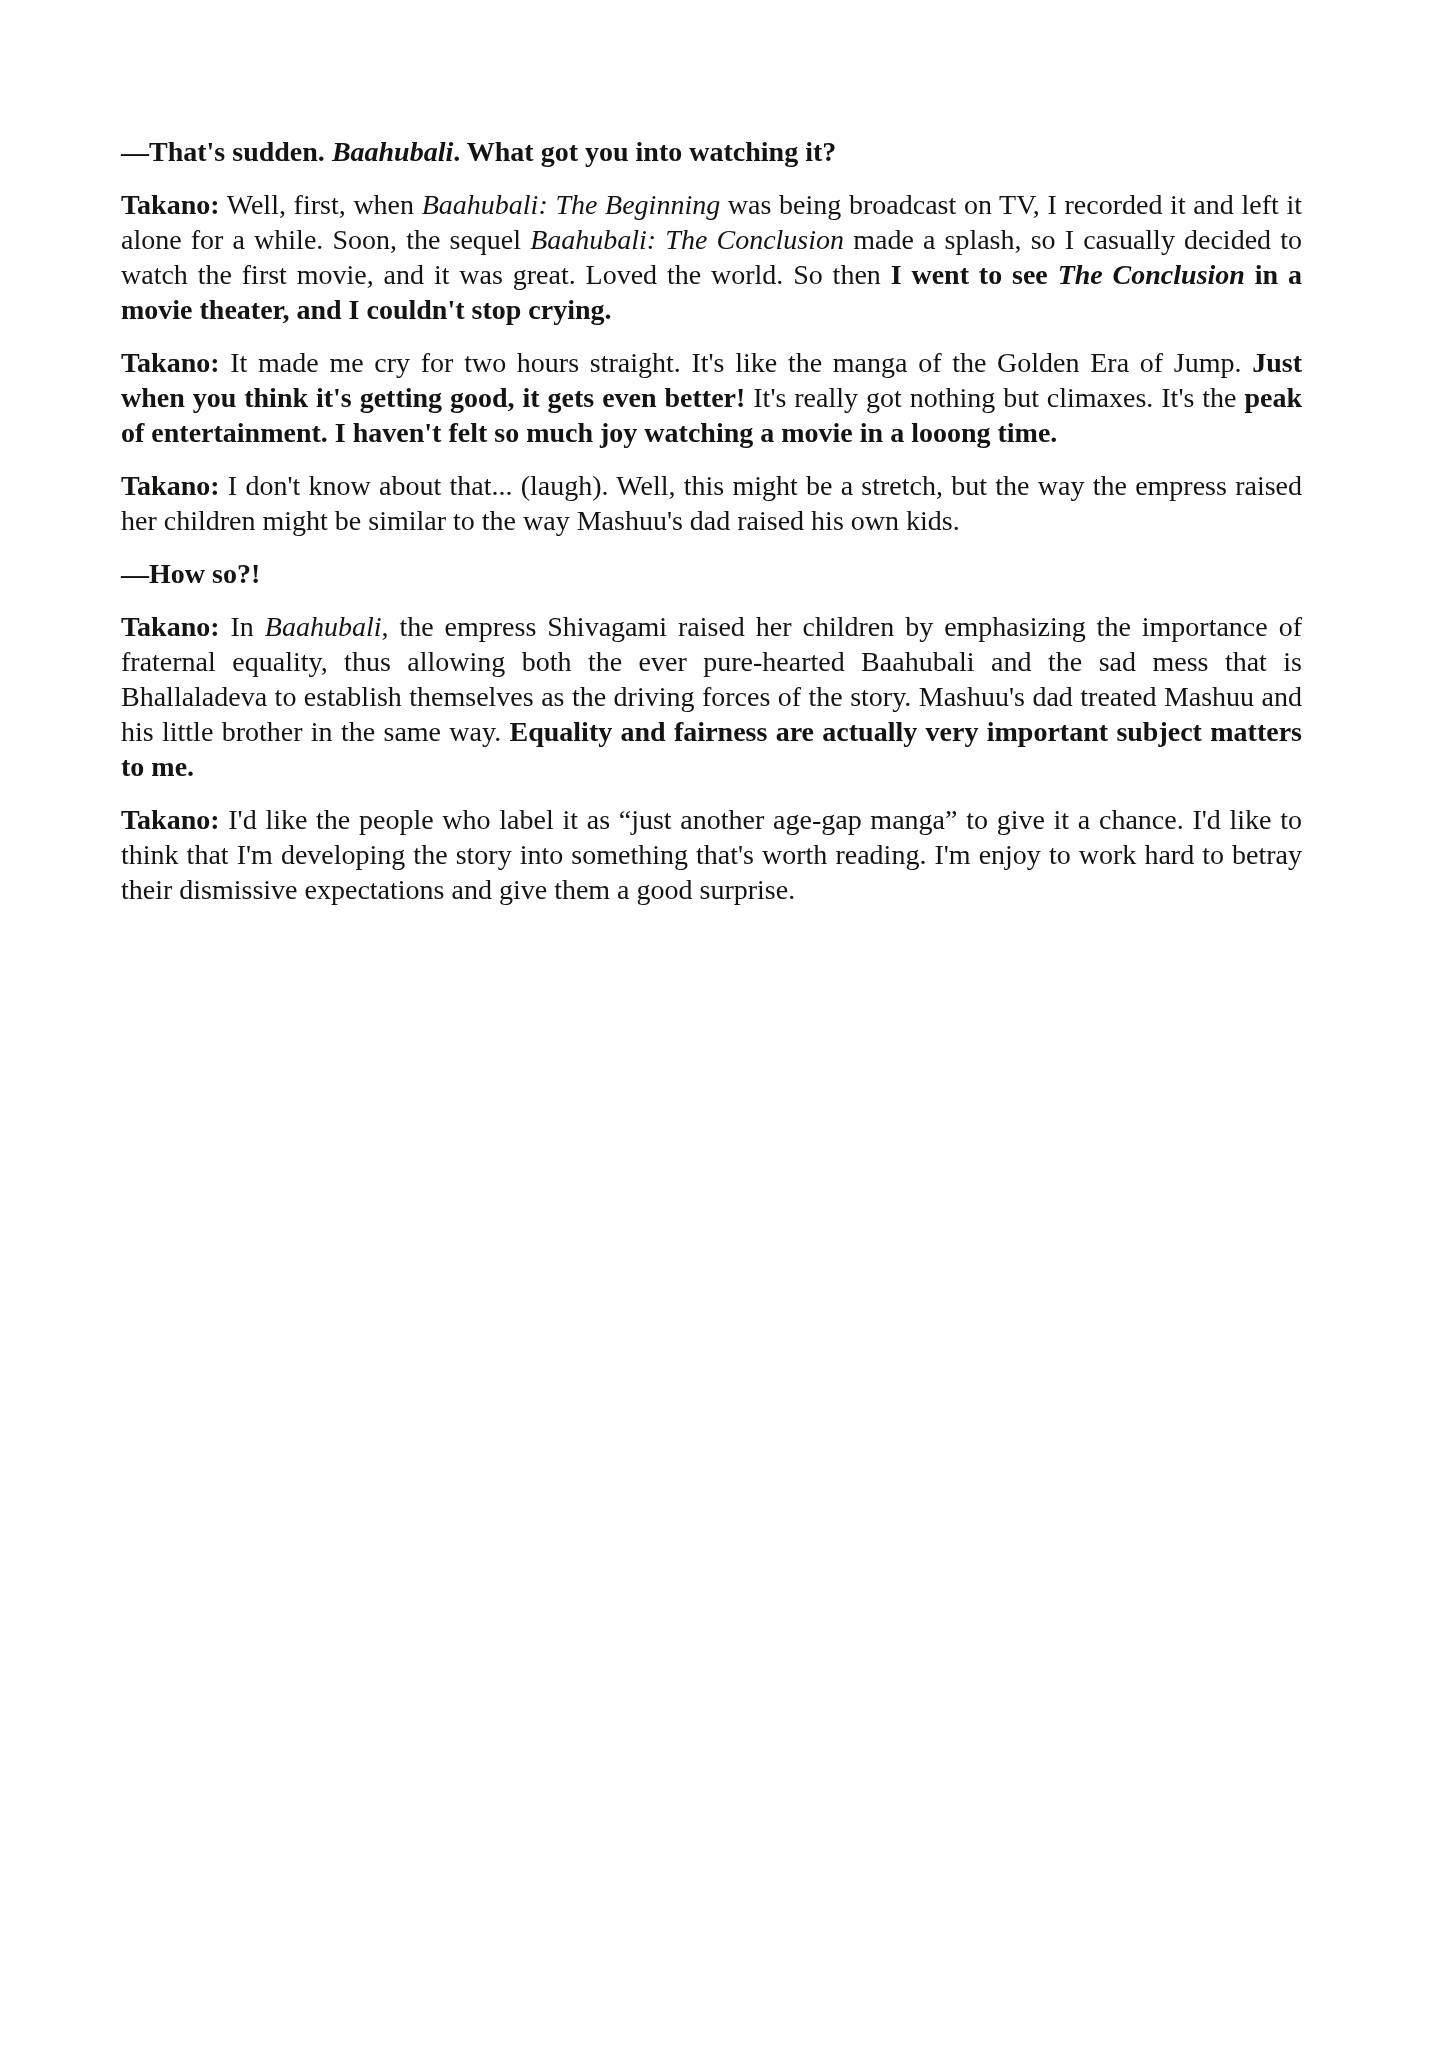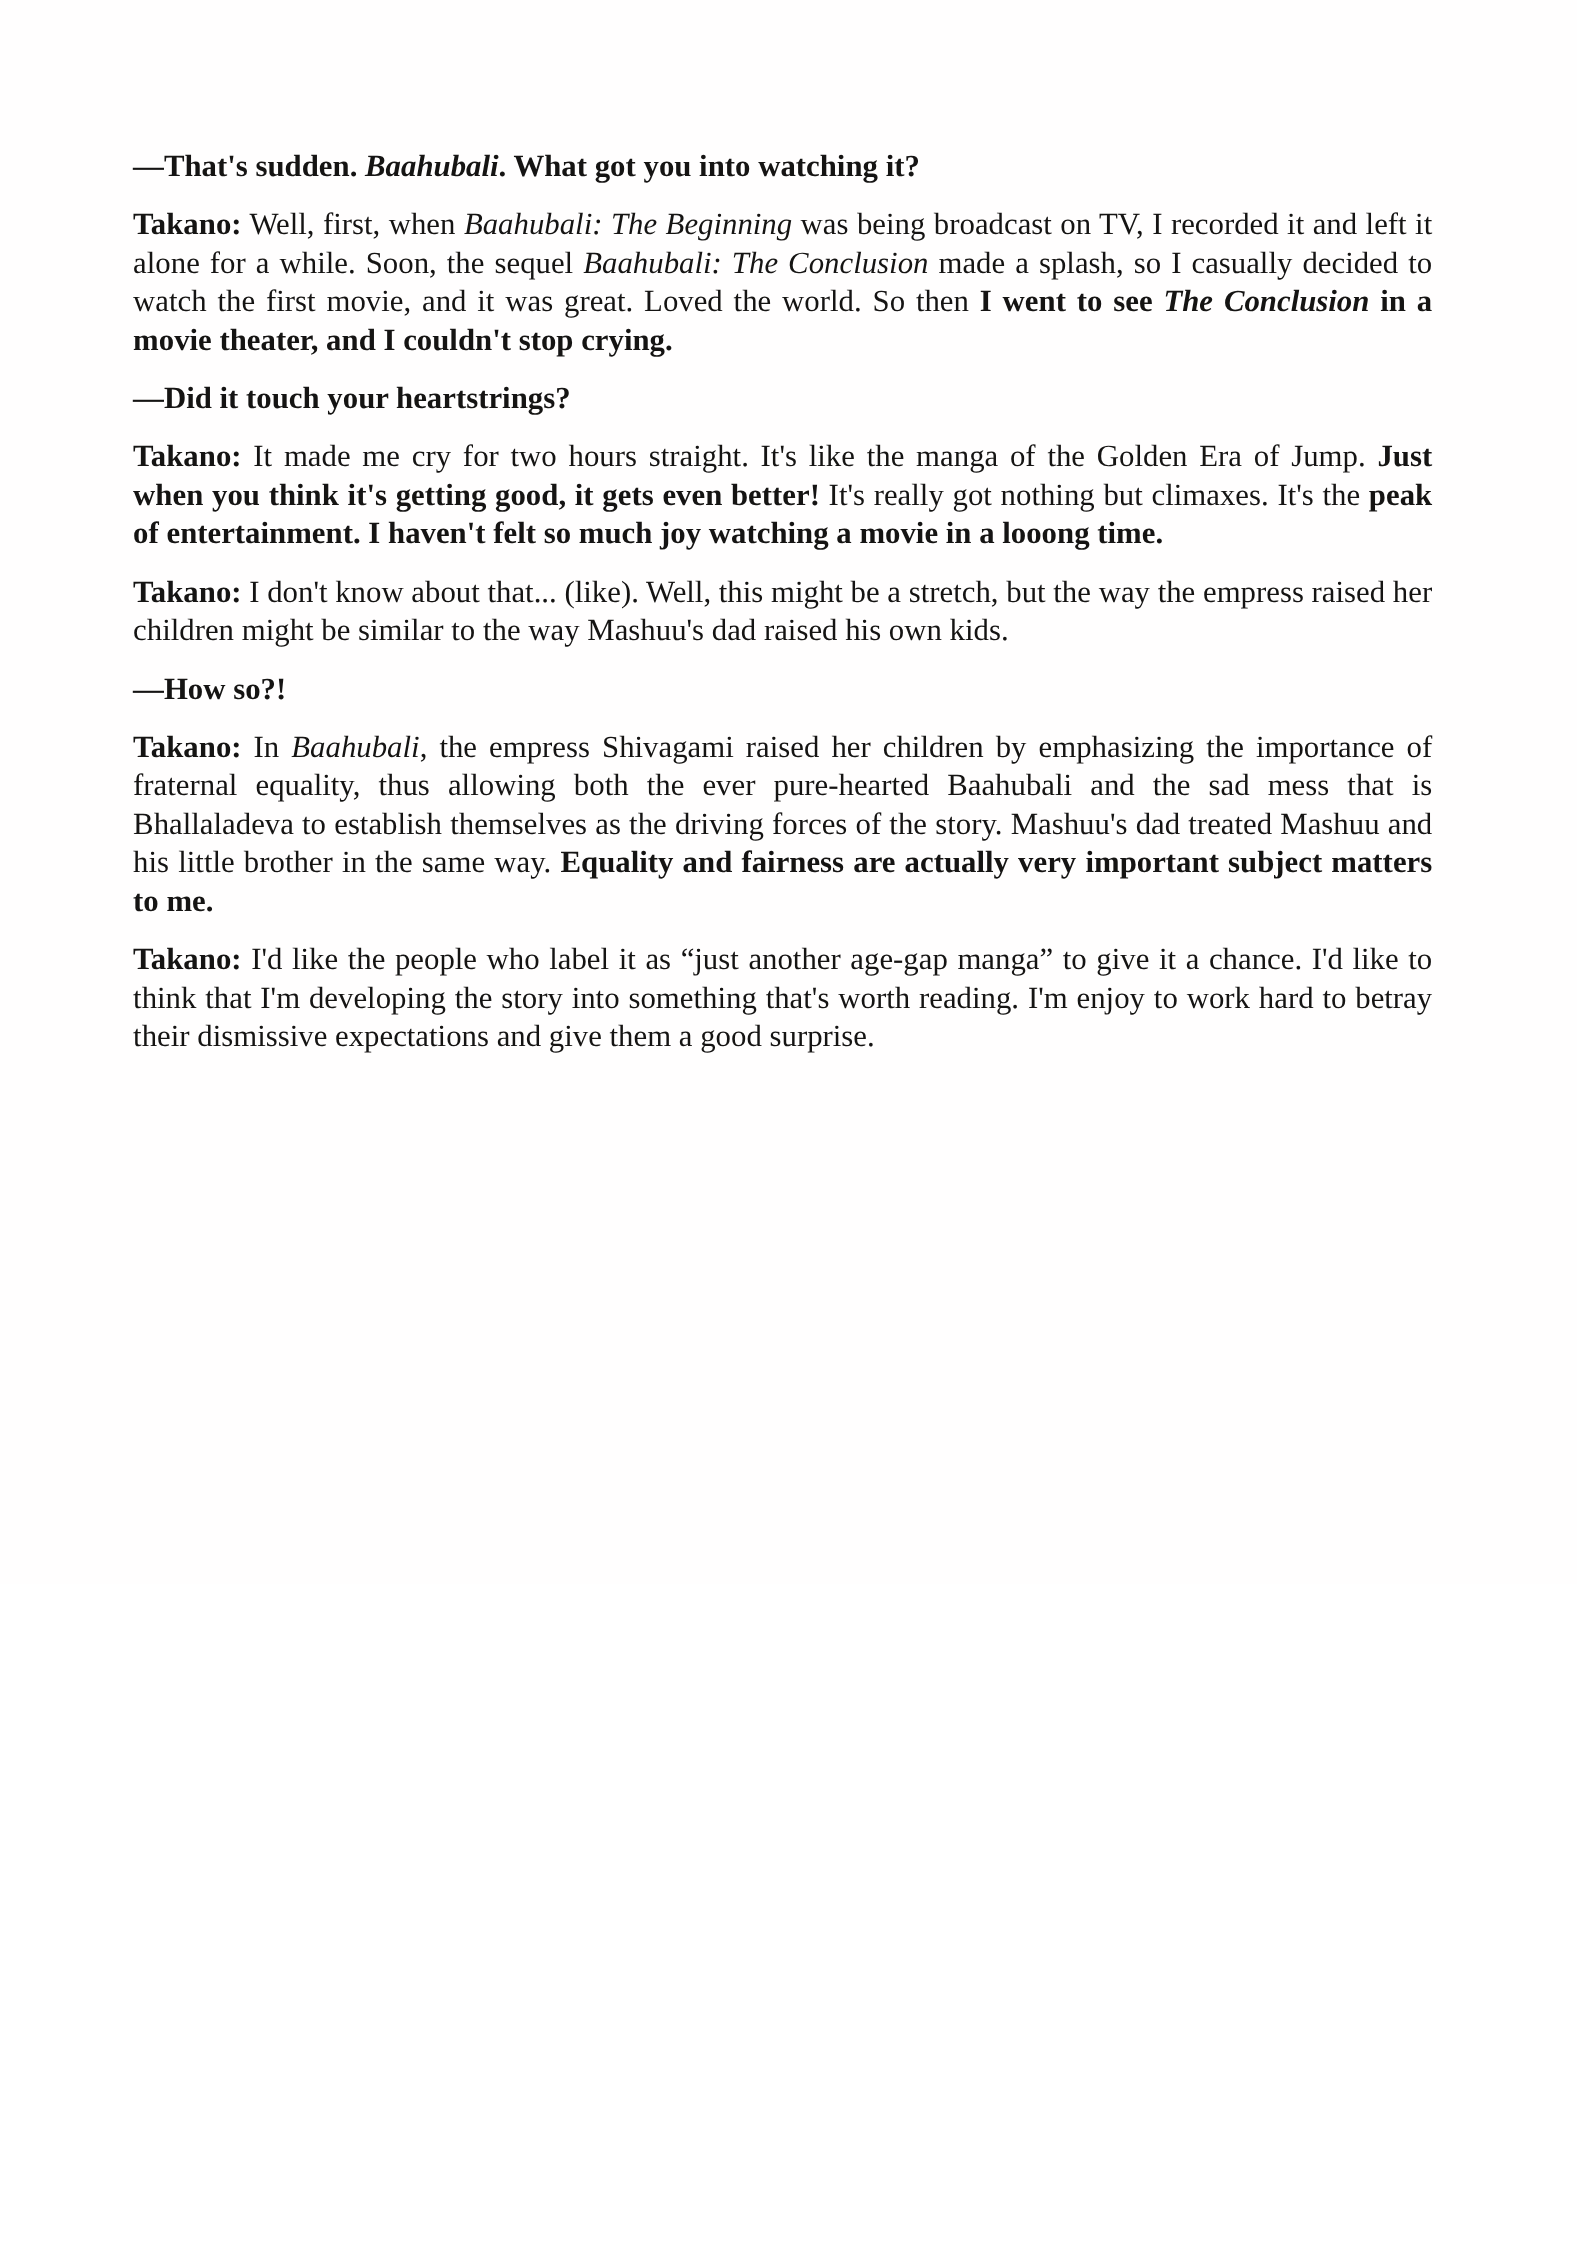--- a/index.html
+++ b/index.html
@@ -36,20 +36,19 @@
   .run-b { font-weight: 700; }
   .run-i { font-style: italic; }
 </style>
 </head>
 <body>
 
 <div class="page">
   <article class="interview" id="interview-root">
       <p class="para question"><span class=" run-b">—That's sudden. </span><span class=" run-b run-i">Baahubali</span><span class=" run-b">. What got you into watching it?</span></p>
       <p class="para answer"><span class=" run-b">Takano:</span><span class=""> Well, first, when </span><span class=" run-i">Baahubali: The Beginning</span><span class=""> was being broadcast on TV, I recorded it and left it alone for a while. Soon, the sequel </span><span class=" run-i">Baahubali: The Conclusion</span><span class=""> made a splash, so I casually decided to watch the first movie, and it was great. Loved the world. So then </span><span class=" run-b">I went to see </span><span class=" run-b run-i">The Conclusion</span><span class=" run-b"> in a movie theater, and I couldn't stop crying.</span></p>
-      <p class="para question"><span class=" run-b">—Did it touch your heartstrings?</span></p>
       <p class="para answer"><span class=" run-b">Takano:</span><span class=""> It made me cry for two hours straight. It's like the manga of the Golden Era of Jump. </span><span class=" run-b">Just when you think it's getting good, it gets even better!</span><span class=""> It's really got nothing but climaxes. It's the </span><span class=" run-b">peak of entertainment. I haven't felt so much joy watching a movie in a looong time.</span></p>
-      <p class="para answer"><span class=" run-b">Takano:</span><span class=""> I don't know about that... (like).  Well, this might be a stretch, but the way the empress raised her children might be similar to the way Mashuu's dad raised his own kids.</span></p>
+      <p class="para answer"><span class=" run-b">Takano:</span><span class=""> I don't know about that... (laugh).  Well, this might be a stretch, but the way the empress raised her children might be similar to the way Mashuu's dad raised his own kids.</span></p>
       <p class="para question"><span class=" run-b">—How so?!</span></p>
       <p class="para answer"><span class=" run-b">Takano:</span><span class=""> In </span><span class=" run-i">Baahubali</span><span class="">, the empress Shivagami raised her children by emphasizing the importance of fraternal equality, thus allowing both the ever pure-hearted Baahubali and the sad mess that is Bhallaladeva to establish themselves as the driving forces of the story. Mashuu's dad treated Mashuu and his little brother in the same way. </span><span class=" run-b">Equality and fairness are actually very important subject matters to me.</span></p>
       <p class="para answer"><span class=" run-b">Takano:</span><span class=""> I'd like the people who label it as “just another age-gap manga” to give it a chance. I'd like to think that I'm developing the story into something that's worth reading. I'm enjoy to work hard to betray their dismissive expectations and give them a good surprise.</span></p>
     </article>
 </div>
 
 </body></html>

